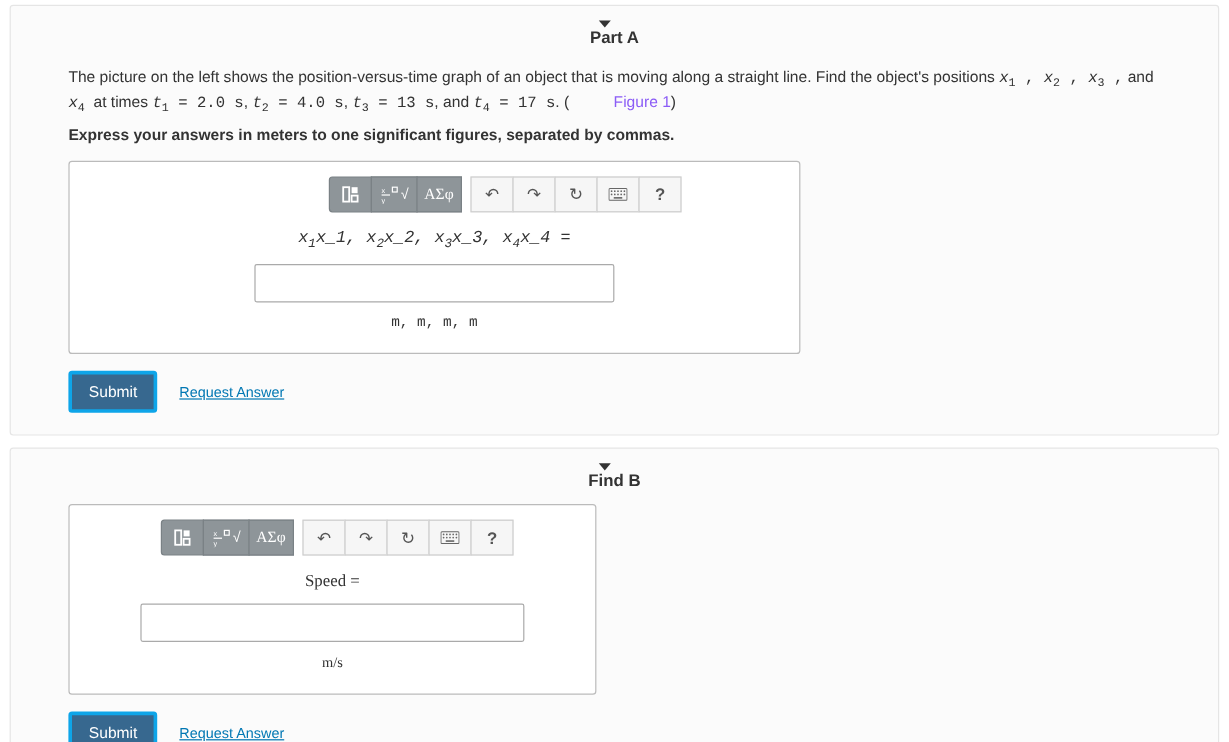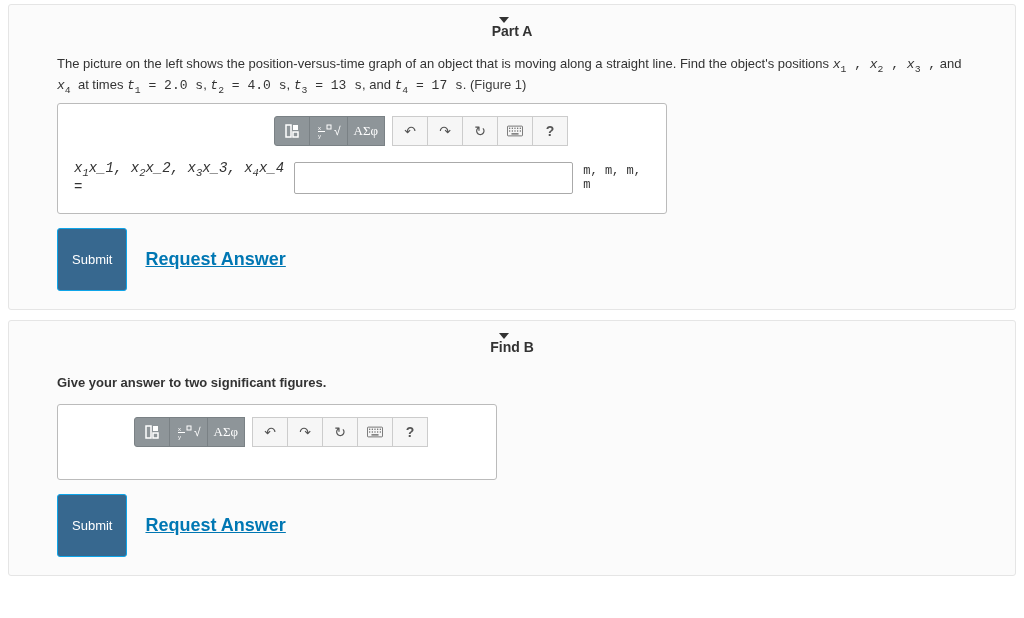--- a/index.html
+++ b/index.html
@@ -34,21 +34,21 @@
       font-weight: bold;
       font-size: 14px;
     }
     .section-body {
       padding: 0 48px 18px 48px;
     }
     .prompt {
       margin: 4px 0 6px 0;
       line-height: 1.4;
     }
-    .figure-link { color: #404040; text-decoration: none; }
+    .figure-link { color: #8b5cf6; text-decoration: none; margin-left: 37px; }
     .instructions {
       font-weight: bold;
       margin: 8px 0 14px 0;
     }
     .answer-box {
       border: 1px solid #bbb;
       border-radius: 3px;
       background: #fff;
       padding: 12px 16px 18px 16px;
       display: inline-block;
@@ -78,20 +78,21 @@
       border-color: #7a8185;
       color: #fff;
     }
     .tb-btn:first-child { margin-left: 0; border-top-left-radius: 3px; border-bottom-left-radius: 3px; }
     .tb-spacer { width: 8px; }
     .tb-btn svg { width: 16px; height: 16px; }
     .input-row {
       display: flex;
       align-items: center;
       gap: 10px;
+      flex-direction: column;
     }
     .var-label {
       font-family: "Times New Roman", serif;
       font-style: italic;
       font-size: 14px;
     }
     .answer-input {
       width: 300px;
       height: 32px;
       border: 1px solid #aaa;
@@ -106,31 +107,31 @@
     }
     .actions {
       margin-top: 14px;
       display: flex;
       align-items: center;
       gap: 18px;
     }
     .btn-submit {
       background: #37688f;
       color: #fff;
-      border: 1px solid #0ea5e9;
-      padding: 23px 14px;
+      border: 3px solid #0ea5e9;
+      padding: 7px 14px;
       border-radius: 3px;
       font-size: 13px;
       cursor: pointer;
     }
     .link-action {
       color: #0077b3;
-      font-weight: bold;
+      font-weight: normal;
       text-decoration: underline;
-      font-size: 18px;
+      font-size: 12px;
       cursor: pointer;
     }
     .answer-box-wide { width: 610px; }
     .toolbar-wide-offset { margin-left: 200px; }
     .toolbar-b-offset { margin-left: 60px; }
     .answer-box-b { width: 440px; }
     .answer-input-b { width: 320px; }
     sub { font-size: 0.75em; }
     .serif { font-family: Liberation Mono, monospace; }
   </style>
@@ -139,20 +140,21 @@
 
 <div class="section">
   <div class="section-header">
     <span class="caret"></span>
     <span class="section-title">Part A</span>
   </div>
   <div class="section-body">
     <div class="prompt">
       <span>The picture on the left shows the position-versus-time graph of an object that is moving along a straight line. Find the object's positions </span><span class="serif"><i>x</i><sub>1</sub> , <i>x</i><sub>2</sub> , <i>x</i><sub>3</sub> ,</span> and <span class="serif"><i>x</i><sub>4</sub></span>&nbsp; at times <span class="serif"><i>t</i><sub>1</sub> = 2.0 s</span>, <span class="serif"><i>t</i><sub>2</sub> = 4.0 s</span>, <span class="serif"><i>t</i><sub>3</sub> = 13 s</span>, and <span class="serif"><i>t</i><sub>4</sub> = 17 s</span>. (<a href="#" class="figure-link">Figure 1</a>)
     </div>
+    <div class="instructions">Express your answers in meters to one significant figures, separated by commas.</div>
 
     <div class="answer-box answer-box-wide">
       <div class="toolbar toolbar-wide-offset">
         <div class="tb-btn dark">
           <svg viewBox="0 0 16 16">
               <rect x="2" y="2" width="5" height="12" fill="none" stroke="#fff" stroke-width="1.5"></rect>
               <rect x="9" y="2" width="5" height="5" fill="#fff"></rect>
               <rect x="9" y="9" width="5" height="5" fill="none" stroke="#fff" stroke-width="1.5"></rect>
             </svg>
         </div>
@@ -207,21 +209,20 @@
     </div>
   </div>
 </div>
 
 <div class="section">
   <div class="section-header">
     <span class="caret"></span>
     <span class="section-title">Find B</span>
   </div>
   <div class="section-body">
-    <div class="instructions">Give your answer to two significant figures.</div>
 
     <div class="answer-box answer-box-b">
       <div class="toolbar toolbar-b-offset">
         <div class="tb-btn dark">
           <svg viewBox="0 0 16 16">
               <rect x="2" y="2" width="5" height="12" fill="none" stroke="#fff" stroke-width="1.5"></rect>
               <rect x="9" y="2" width="5" height="5" fill="#fff"></rect>
               <rect x="9" y="9" width="5" height="5" fill="none" stroke="#fff" stroke-width="1.5"></rect>
             </svg>
         </div>
@@ -256,20 +257,25 @@
               <circle cx="3" cy="6" r="0.8" fill="#666"></circle>
               <circle cx="6" cy="6" r="0.8" fill="#666"></circle>
               <circle cx="9" cy="6" r="0.8" fill="#666"></circle>
               <circle cx="12" cy="6" r="0.8" fill="#666"></circle>
               <circle cx="15" cy="6" r="0.8" fill="#666"></circle>
               <rect x="5" y="8.5" width="8" height="1.5" fill="#666"></rect>
             </svg>
         </div>
         <div class="tb-btn" style="font-weight:bold">?</div>
       </div>
+      <div class="input-row">
+        <span class="var-label" style="font-style:normal">Speed =</span>
+        <input class="answer-input answer-input-b" type="text" style="">
+        <span class="units">m/s</span>
+      </div>
     </div>
 
     <div class="actions">
       <button class="btn-submit">Submit</button>
       <a class="link-action">Request Answer</a>
     </div>
   </div>
 </div>
 
 </body></html>

